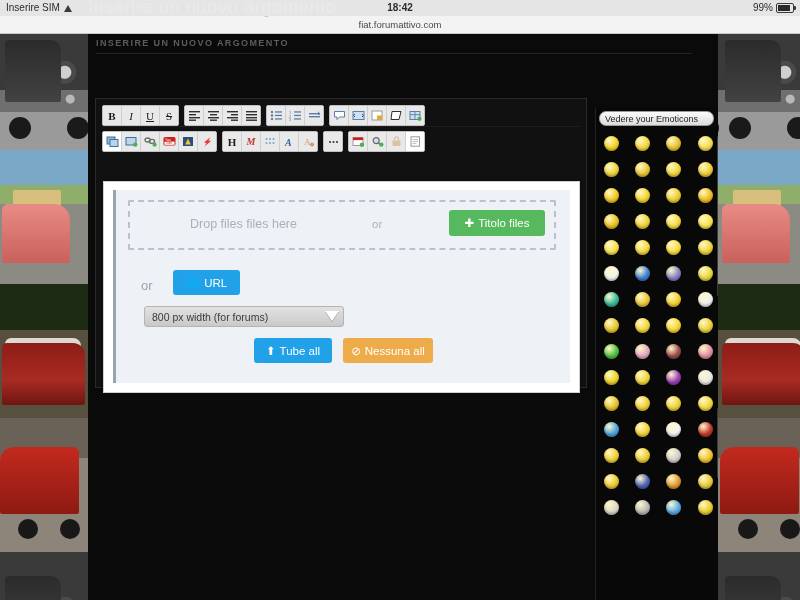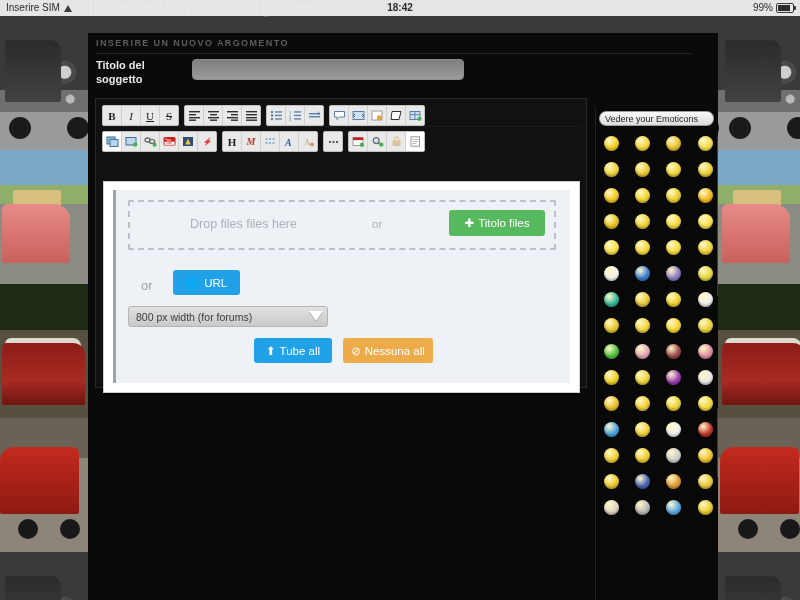--- a/index.html
+++ b/index.html
@@ -89,21 +89,21 @@
   .up-body{position:absolute;left:9px;top:8px;right:9px;bottom:9px;background:#eef2f7;border-left:3px solid #9aa4ae;}
   .dropzone{position:absolute;left:12px;top:10px;right:14px;height:46px;
     border:2px dashed #b9c2cc;border-radius:2px;}
   .dz-text{position:absolute;left:60px;top:15px;font-size:12.5px;color:#a8b0b8;}
   .dz-or{position:absolute;left:242px;top:16px;font-size:11.5px;color:#a8b0b8;}
   .btn{border:none;border-radius:3px;color:#fff;font-size:11.5px;font-family:"Liberation Sans",sans-serif;
     display:inline-flex;align-items:center;justify-content:center;gap:4px;cursor:pointer;}
   .btn-select{position:absolute;right:9px;top:8px;width:96px;height:26px;background:#56b95d;}
   .or2{position:absolute;left:25px;top:88px;font-size:13px;color:#9aa3ab;}
   .btn-url{position:absolute;left:57px;top:80px;width:67px;height:25px;background:#21a2e8;}
-  .sel{position:absolute;left:12px;top:116px;width:200px;height:21px;background:linear-gradient(180deg,#e2e2e2,#c9c9c9);
+  .sel{position:absolute;left:28px;top:116px;width:200px;height:21px;background:linear-gradient(180deg,#e2e2e2,#c9c9c9);
     border:1px solid #b4b4b4;border-radius:3px;font-size:10.5px;color:#3b3b3b;line-height:21px;padding-left:7px;box-sizing:border-box;}
   .sel .caret{position:absolute;right:4px;top:4px;width:0;height:0;border-left:7px solid transparent;
     border-right:7px solid transparent;border-top:10px solid #fff;filter:drop-shadow(0 1px 0 #9d9d9d);}
   .btn-send{position:absolute;left:138px;top:148px;width:78px;height:25px;background:#21a2e8;}
   .btn-remove{position:absolute;left:227px;top:148px;width:90px;height:25px;background:#eeab4a;}
 
   
   .emopanel{position:absolute;left:507px;top:75px;width:125px;height:525px;background:#080808;
     border-left:1px solid #222;z-index:15;overflow:hidden;}
   .emo-more{position:absolute;left:3px;top:3px;width:115px;height:15px;border-radius:7px;
@@ -168,24 +168,20 @@
       <div class="tile ph-bw" style="left: 540px; top: 536px;"></div>
       <div class="tile ph-bw" style="left: 630px; top: 536px;"></div>
       <div class="tile ph-bw" style="left: 720px; top: 536px;"></div>
     </div>
 
   <div class="page">
     <div class="page-inner">
       <div class="sec-title">INSERIRE UN NUOVO ARGOMENTO</div>
       <div class="sec-rule"></div>
 
-      <div class="field-row">
-        <div class="field-label">Titolo del soggetto</div>
-        <input class="subject-input" type="text" placeholder="" style="">
-      </div>
 
       <div class="editor">
         <div class="tbrow r1" id="tb1">
             <div class="tbgroup">
               <div class="tbtn" style="font-weight: 700; font-family: &quot;Liberation Serif&quot;, serif;">B</div>
               <div class="tbtn" style="font-style: italic; font-family: &quot;Liberation Serif&quot;, serif;">I</div>
               <div class="tbtn" style="text-decoration: underline; font-family: &quot;Liberation Serif&quot;, serif;">U</div>
               <div class="tbtn" style="text-decoration: line-through; font-family: &quot;Liberation Serif&quot;, serif;">S</div>
             </div>
             <div class="tbgroup">
@@ -613,20 +609,23 @@
             <div class="emo">
               <span style="background: radial-gradient(circle at 35% 30%, rgb(255, 248, 200) 0%, rgb(233, 203, 46) 55%, rgb(233, 203, 46) 100%); box-shadow: rgba(0, 0, 0, 0.25) 0px -2px 2px inset;"></span>
             </div>
           </div>
         <div class="emo-scroll"></div>
         <div class="emo-scroll2"></div>
       </div>
     </div>
   </div>
 
+  <div class="urlbar">
+    <span>fiat.forumattivo.com</span>
+  </div>
   <div class="ghost-title">Inserire un nuovo argomento</div>
 
   <div class="statusbar">
     <div class="sb-left">
       <span>Inserire SIM</span>
       <span class="wifi"></span>
     </div>
     <div class="sb-center">18:42</div>
     <div class="sb-right">
       <span>99%</span>

